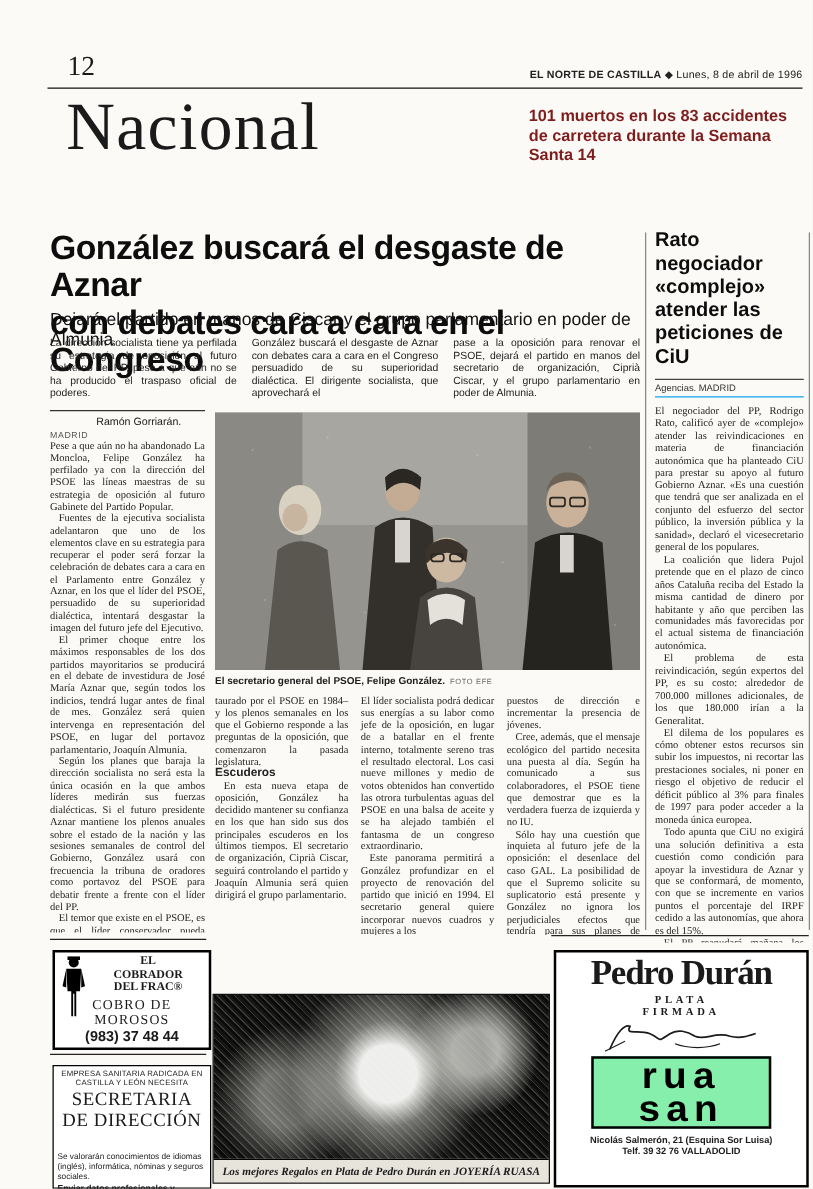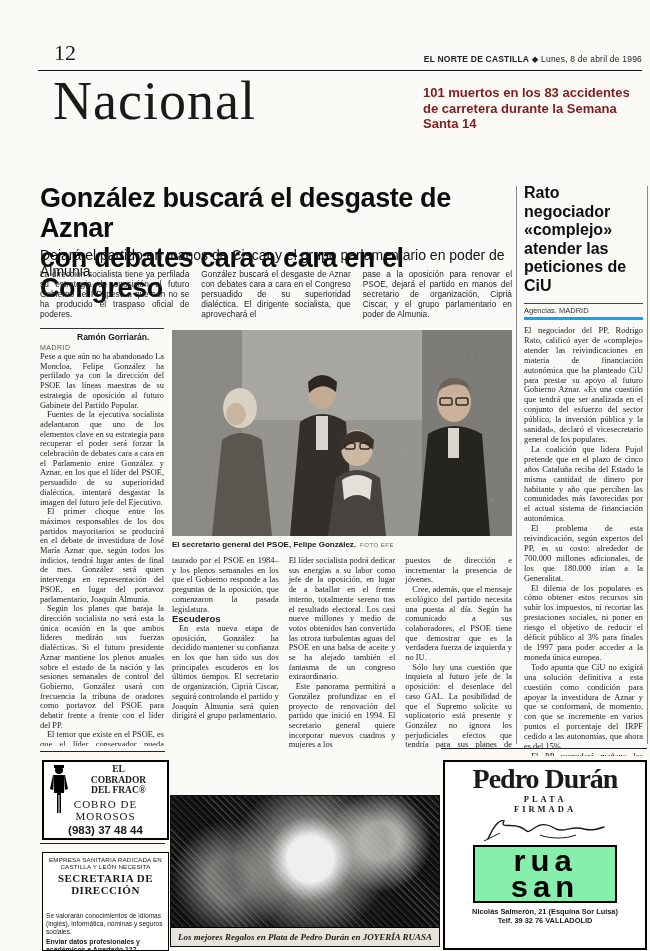--- a/index.html
+++ b/index.html
@@ -16,21 +16,21 @@
   .section-title{position:absolute;left:53px;top:74px;font-size:54px;line-height:54px;letter-spacing:1px;}
   .brief{position:absolute;left:423px;top:85px;width:220px;font-size:13px;line-height:15.5px;font-weight:bold;color:#7f1d1d;}
 
   
   .headline{position:absolute;left:40px;top:183px;width:476px;font-size:27px;line-height:30px;font-weight:bold;letter-spacing:-.4px;color:#0d0d0d;}
   .subheadline{position:absolute;left:40px;top:247px;width:476px;font-size:14px;color:#111;}
   .lead-row{position:absolute;left:40px;top:269px;width:472px;height:57px;display:flex;gap:12px;overflow:hidden;}
   .lead-col{flex:1;font-size:8.3px;line-height:10px;text-align:justify;color:#222;}
 
   .byline-block{position:absolute;left:40px;top:328px;width:124px;border-top:1px solid #333;padding-top:3px;font-size:8.5px;}
-  .byline-name{font-weight:bold;padding-left:37px;}
+  .byline-name{font-weight:normal;padding-left:37px;}
   .byline-city{font-size:7px;color:#555;letter-spacing:.5px;}
 
   .body-col{font-size:8.4px;line-height:9.7px;text-align:justify;color:#222;}
   .body-col p{margin:0 0 0 0;text-indent:7px;}
   .body-col p:first-child{text-indent:0;}
   #col1{position:absolute;left:40px;top:352px;width:124px;height:394px;overflow:hidden;}
   .photo-box{position:absolute;left:172px;top:330px;width:340px;height:206px;background:#8f8e8a;overflow:hidden;}
   .caption-row{position:absolute;left:172px;top:540px;width:340px;display:flex;align-items:baseline;gap:4px;font-size:8px;}
   .caption-text{font-weight:bold;color:#1c1c1c;}
   .caption-credit{font-size:6px;color:#666;letter-spacing:.5px;}
@@ -38,36 +38,36 @@
   .cols234 .body-col{flex:1;}
   .crosshead{font-family:"Liberation Sans",sans-serif;font-weight:bold;font-size:9.5px;margin:5px 0 3px;text-indent:0 !important;text-align:left;}
 
   
   .vrule{position:absolute;width:1px;background:#888;}
   .hrule{position:absolute;height:1px;background:#222;}
 
   
   .sidebar{position:absolute;left:524px;top:184px;width:119px;}
   .sidebar-headline{font-family:"Liberation Sans",sans-serif;font-weight:bold;font-size:16px;line-height:18.5px;color:#0d0d0d;}
-  .sidebar-byline{border-top:1px solid #444;border-bottom:3px solid #0ea5e9;margin-top:8px;padding:2px 0;font-size:7.5px;font-family:"Liberation Sans",sans-serif;color:#333;}
+  .sidebar-byline{border-top:1px solid #444;border-bottom:1px solid #0ea5e9;margin-top:8px;padding:2px 0;font-size:7.5px;font-family:"Liberation Sans",sans-serif;color:#333;}
   .sidebar-body{margin-top:6px;height:430px;overflow:hidden;font-size:8.4px;line-height:9.9px;text-align:justify;color:#222;}
   .sidebar-body p{margin:0;text-indent:7px;}
   .sidebar-body p:first-child{text-indent:0;}
 
   
   .ad-cobrador{position:absolute;left:42px;top:760px;width:119px;height:72px;border:2px solid #000;background:#fff;padding:2px;}
   .cobrador-top{position:relative;height:34px;}
   .frac-man{position:absolute;left:2px;top:1px;}
   .cobrador-title{margin-left:26px;text-align:center;font-weight:bold;font-size:9.5px;line-height:10.5px;}
   .cobrador-line2{text-align:center;font-size:11px;letter-spacing:1px;line-height:11.5px;margin-top:1px;}
   .cobrador-phone{text-align:center;font-family:"Liberation Sans",sans-serif;font-weight:bold;font-size:11.5px;margin-top:2px;}
 
   .ad-secretaria{position:absolute;left:42px;top:852px;width:119px;height:91px;border:1.5px solid #000;background:#fff;padding:3px 3px;text-align:center;}
   .sec-header{font-family:"Liberation Sans",sans-serif;font-size:6.2px;line-height:7.2px;letter-spacing:.2px;}
-  .sec-title{font-size:11px;letter-spacing:.5px;margin:2px 0 16px;font-weight:bold;}
+  .sec-title{font-size:15px;letter-spacing:.5px;margin:2px 0 16px;font-weight:normal;}
   .sec-body{font-family:"Liberation Sans",sans-serif;font-size:6.6px;line-height:7.6px;text-align:left;}
   .sec-body2{font-family:"Liberation Sans",sans-serif;font-size:6.9px;line-height:7.8px;text-align:left;margin-top:3px;font-weight:bold;}
   .sec-ref{font-family:"Liberation Sans",sans-serif;font-size:5.8px;text-align:right;margin-top:2px;color:#333;}
 
   .ad-joyeria{position:absolute;left:170px;top:795px;width:268px;height:150px;border:1px solid #111;
     background:
       radial-gradient(circle at 52% 42%, rgba(250,250,248,.95) 0 14%, rgba(180,180,175,.6) 26%, rgba(40,40,40,.2) 48%, rgba(0,0,0,0) 60%),
       radial-gradient(circle at 78% 30%, rgba(235,235,230,.8) 0 8%, rgba(0,0,0,0) 22%),
       radial-gradient(circle at 22% 55%, rgba(200,200,195,.55) 0 10%, rgba(0,0,0,0) 26%),
       repeating-linear-gradient(45deg,#0a0a0a 0 2px,#3c3b38 2px 3px,#161614 3px 5px),

